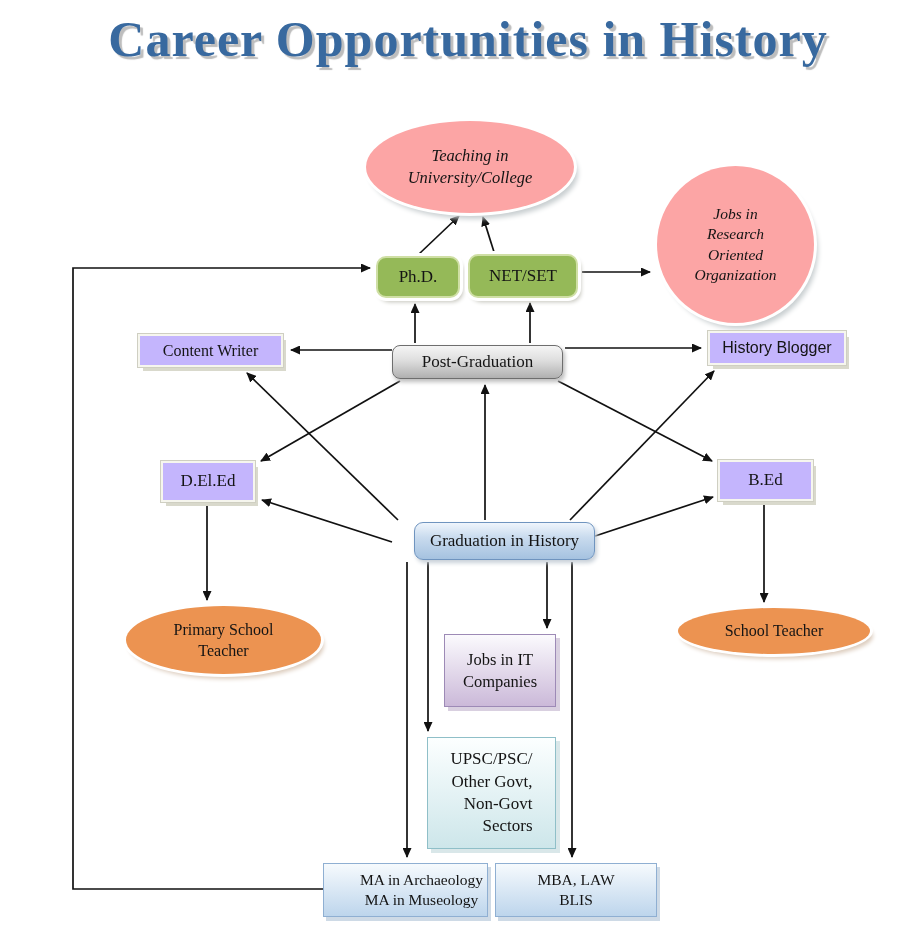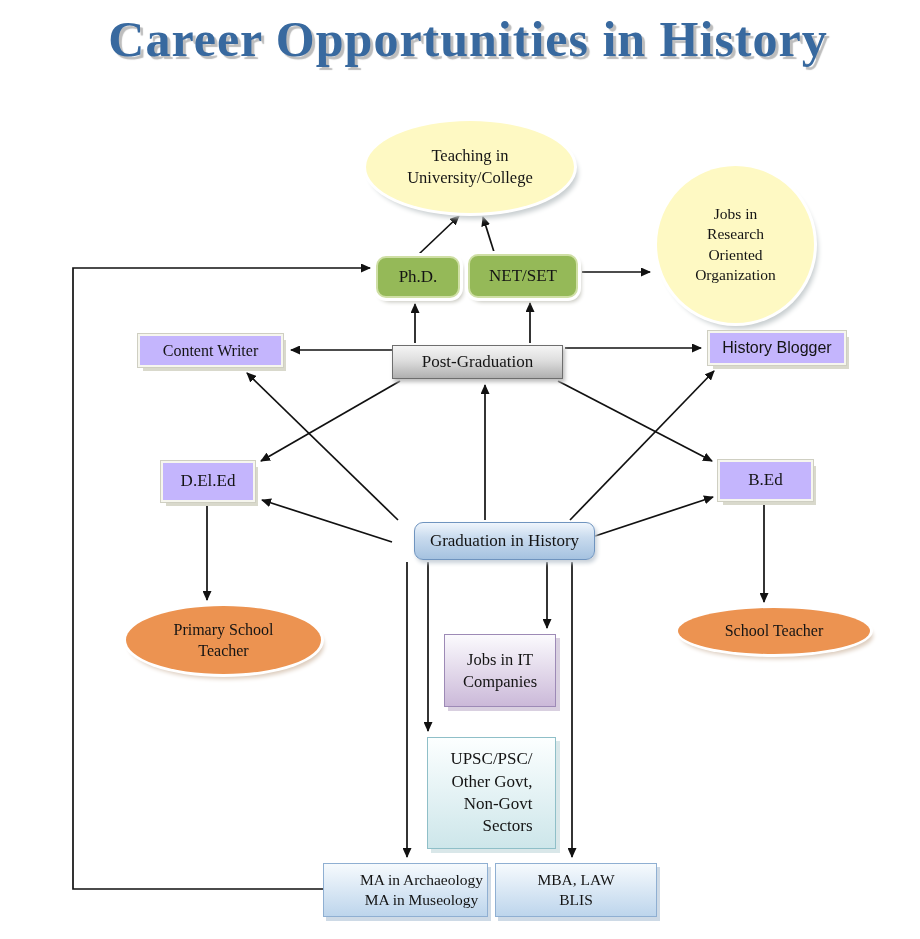--- a/index.html
+++ b/index.html
@@ -11,36 +11,37 @@
     position:absolute;left:0;top:2px;width:920px;text-align:center;
     font-size:50px;font-weight:bold;color:#38699f;letter-spacing:1px;
     text-shadow:3px 3px 1px #bdbdbd;margin:8px;
   }
   .node{
     position:absolute;display:flex;align-items:center;justify-content:center;
     text-align:center;white-space:pre-line;color:#141414;z-index:2;
     line-height:1.32;box-sizing:border-box;
   }
   .teal-ellipse{
-    background:#fef9c3;border-radius:50%;
+    background:#fca5a5;border-radius:50%;
     box-shadow:0 0 0 3px #ffffff,4px 6px 5px #c9cfd1;
     font-size:16.5px;
+    font-style:italic;
   }
   .green-round{
     background:#95b958;border:2px solid #cfdfa5;border-radius:10px;
     box-shadow:0 0 0 3px #ffffff,3px 4px 4px #c3c3ba;
     font-size:17px;
   }
   .green-rect{
     background:#c4b5fd;border:2px solid #f6f6ee;outline:1px solid #cfcfc2;
     box-shadow:4px 5px 0 -1px #d9d9cc;font-size:16px;
   }
   .gray-round{
     background:linear-gradient(#f5f5f5,#dedede 45%,#b0b0b0);
-    border:1.5px solid #6e6e6e;border-radius:0;
+    border:1.5px solid #6e6e6e;border-radius:8px;
     box-shadow:2px 3px 4px #bdbdbd;font-size:17px;
   }
   .blue-round{
     background:linear-gradient(#eff5fc,#c9dbee 40%,#a5c2e0);
     border:1.5px solid #6f94bf;border-radius:9px;
     box-shadow:2px 3px 4px #c8d0d8;font-size:17px;
   }
   .orange-ellipse{
     background:#ec9351;border-radius:50%;
     box-shadow:0 0 0 3px #ffffff,3px 5px 4px #dcccbd;

